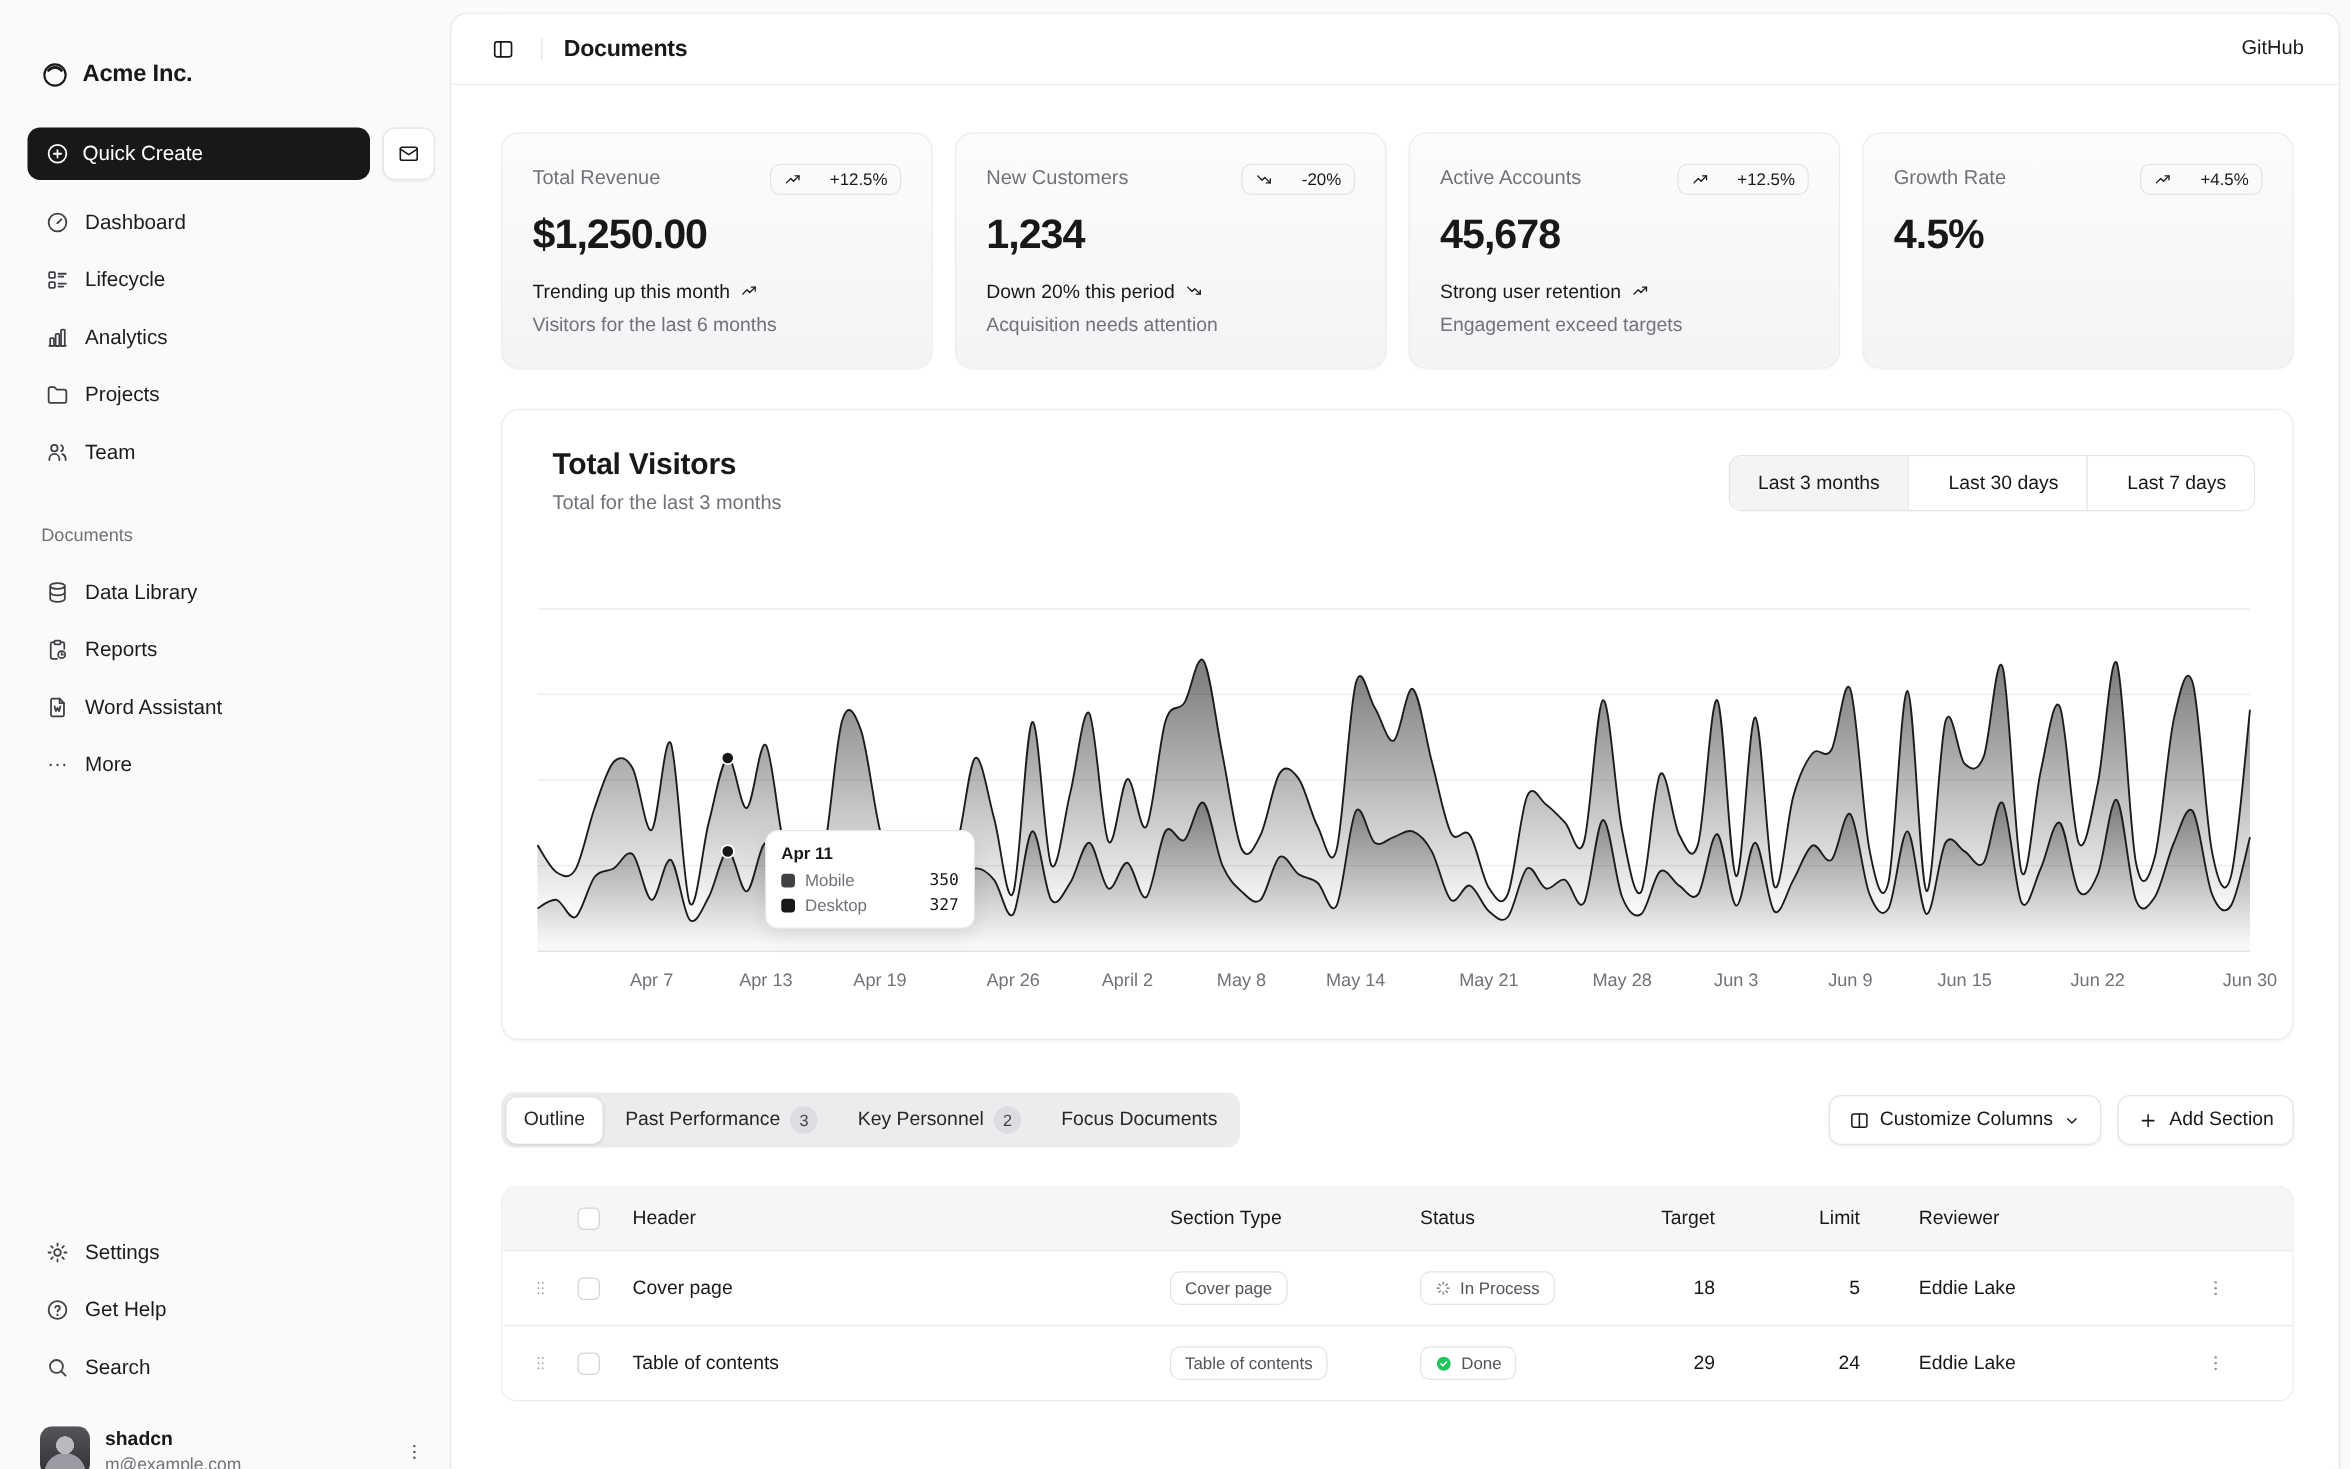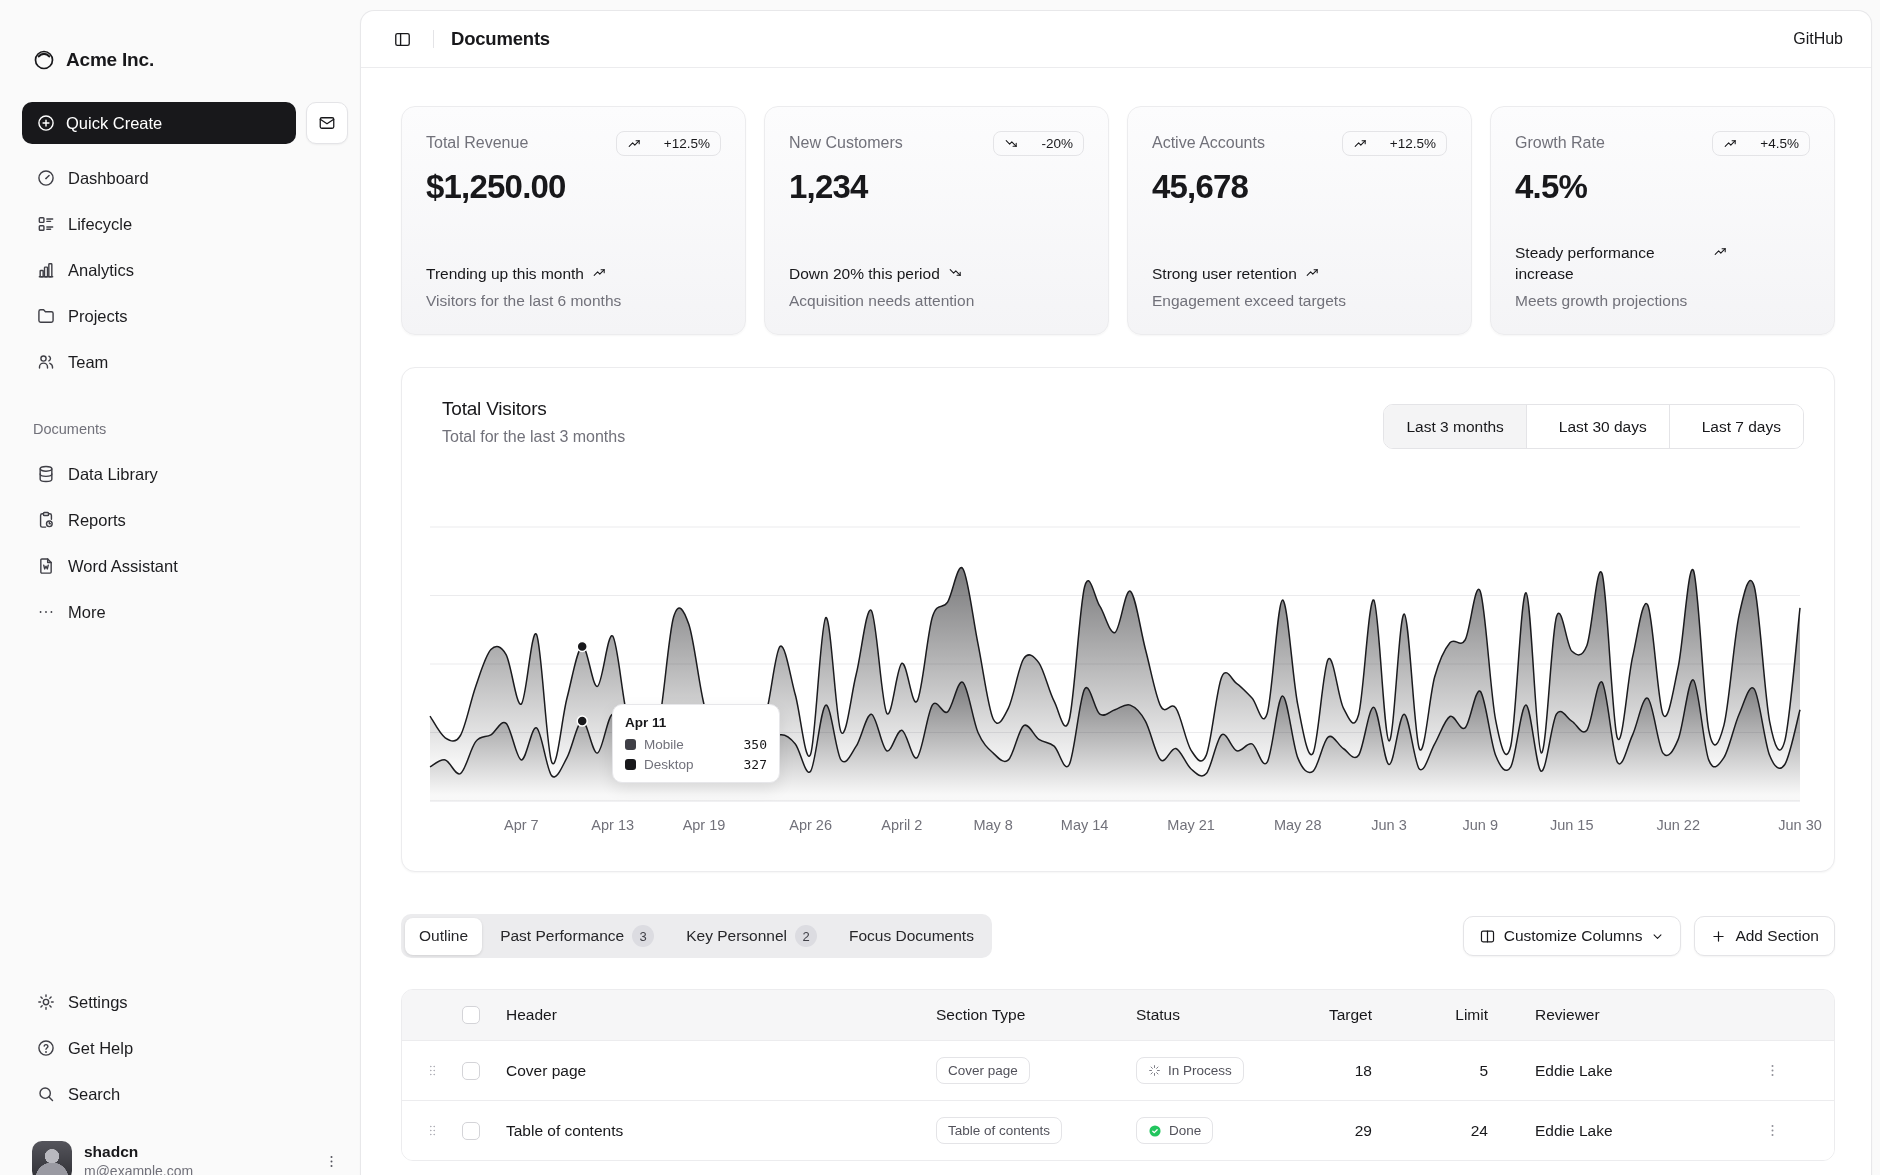--- a/index.html
+++ b/index.html
@@ -47,41 +47,41 @@
   .topbar { height:57px; display:flex; align-items:center; padding:0 28px; border-bottom:1px solid #ececee; }
   .panel-btn { background:none; border:none; color:#18181b; cursor:pointer; display:flex; padding:4px; }
   .topbar .vdiv { width:1px; height:18px; background:#e4e4e7; margin:0 17px; }
   .page-title { font-size:18.5px; font-weight:600; letter-spacing:-0.2px; }
   .gh-link { margin-left:auto; font-size:16px; color:#18181b; text-decoration:none; }
 
   .content { padding:0 36px 0 40px; }
 
   
   .cards { display:grid; grid-template-columns:repeat(4,1fr); gap:18px; margin-top:38px; }
-  .scard { height:229px; border:1px solid #ececee; border-radius:14px; padding:24px;
+  .scard { height:189px; border:1px solid #ececee; border-radius:14px; padding:24px;
     background:linear-gradient(180deg,#fcfcfd 0%,#f4f4f6 100%); display:flex; flex-direction:column;
     box-shadow:0 1px 2px rgba(0,0,0,.04); }
   .scard .row1 { display:flex; align-items:flex-start; justify-content:space-between; }
   .scard .label { font-size:16px; color:#71717a; padding-top:3px; }
   .badge { display:inline-flex; align-items:center; gap:22px; border:1px solid #e4e4e7; border-radius:8px;
     padding:4px 10px; font-size:13.5px; font-weight:500; color:#18181b; background:transparent; }
   .scard .value { margin-top:12px; font-size:33px; font-weight:600; letter-spacing:-0.8px;
     font-variant-numeric:tabular-nums; }
   .scard .foot { margin-top:auto; }
   .scard .f1 { display:flex; align-items:flex-start; gap:8px; font-size:15.5px; font-weight:500; color:#18181b;
     line-height:1.35; }
   .scard .f1 > span { max-width:190px; }
   .scard .f1 .ic { color:#18181b; margin-top:1px; }
   .scard .f2 { margin-top:7px; font-size:15.5px; color:#71717a; }
 
   
   .chart-card { position:relative; margin-top:32px; height:505px; border:1px solid #ececee; border-radius:14px;
     background:#fff; box-shadow:0 1px 2px rgba(0,0,0,.04); }
   .chart-head { position:absolute; left:40px; top:30px; }
-  .chart-title { font-size:19px; font-weight:400; letter-spacing:-0.2px; }
+  .chart-title { font-size:24px; font-weight:700; letter-spacing:-0.2px; }
   .chart-sub { margin-top:8px; font-size:16px; color:#71717a; }
   .range-group { position:absolute; right:30px; top:36px; display:flex; height:45px; border:1px solid #e4e4e7;
     border-radius:10px; overflow:hidden; background:#fff; }
   .range-item { display:flex; align-items:center; padding:0 22px; font-size:15.5px; color:#18181b;
     cursor:pointer; background:#fff; border:none; font-family:inherit; }
   .range-item + .range-item { border-left:1px solid #e4e4e7;padding-left:32px; }
   .range-item.active { background:#f4f4f5; }
   .plot-svg { position:absolute; inset:0; }
   .ticks { position:absolute; left:0; top:449px; width:100%; height:20px; }
   .tick { position:absolute; transform:translateX(-50%); font-size:14.5px; color:#71717a; white-space:nowrap; }
@@ -407,32 +407,20 @@
               <span class="ic">
                 <svg width="15" height="15" viewBox="0 0 24 24" fill="none" stroke="currentColor" stroke-width="1.7" stroke-linecap="round" stroke-linejoin="round">
                   <path d="m3.5 16.5 5.5-5.5 3.5 3.5 7-7"></path>
                   <path d="M14.5 7.5h5v5"></path>
                 </svg>
               </span>
               <span>+4.5%</span>
             </span>
     </div>
     <div class="value">4.5%</div>
-    <div class="foot">
-      <div class="f1">
-              <span>Steady performance increase</span>
-              <span class="ic">
-                <svg width="15" height="15" viewBox="0 0 24 24" fill="none" stroke="currentColor" stroke-width="1.7" stroke-linecap="round" stroke-linejoin="round">
-                  <path d="m3.5 16.5 5.5-5.5 3.5 3.5 7-7"></path>
-                  <path d="M14.5 7.5h5v5"></path>
-                </svg>
-              </span>
-            </div>
-      <div class="f2">Meets growth projections</div>
-    </div>
   </div>
       </section>
 
     <section class="chart-card">
       <div class="chart-head">
         <div class="chart-title">Total Visitors</div>
         <div class="chart-sub">Total for the last 3 months</div>
       </div>
       <div class="range-group" id="range-group">
           <button class="range-item active">Last 3 months</button>

